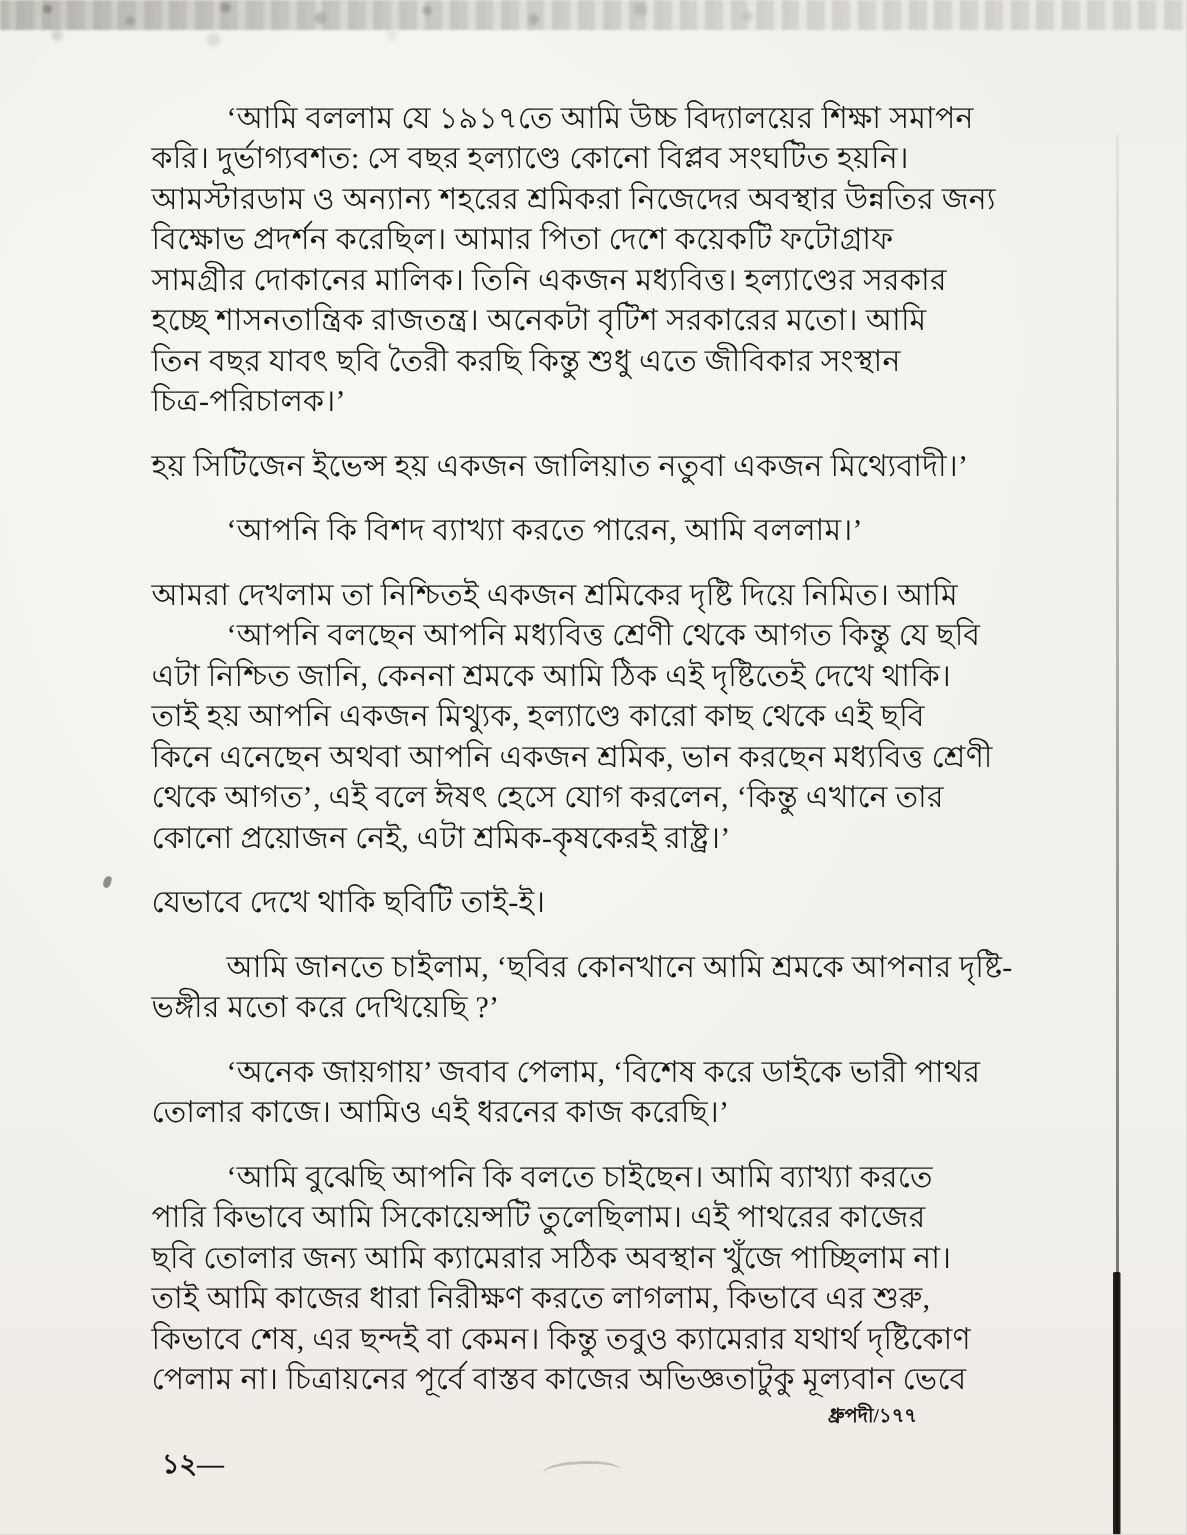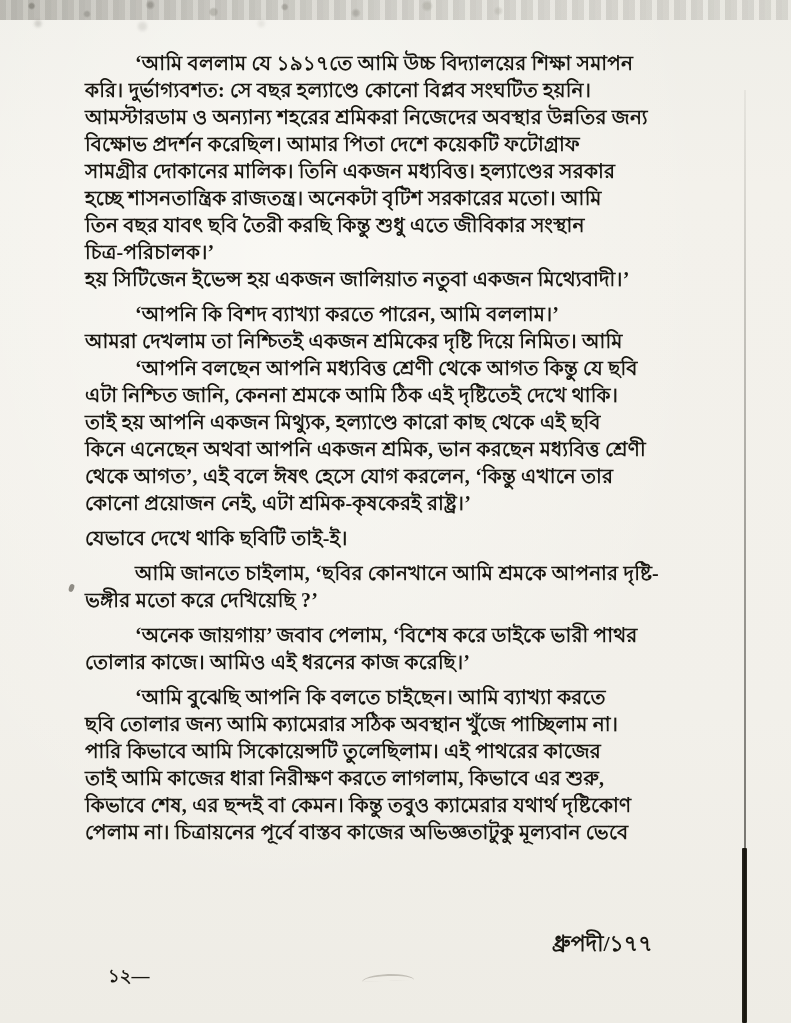--- a/index.html
+++ b/index.html
@@ -59,27 +59,27 @@
     position:absolute; left:362px; top:974px; width:52px; height:5px;
     border-top:2px solid rgba(120,116,106,.38);
     border-radius:50%/100% 100% 0 0;
     transform:rotate(-2deg);
   }
   .text-block {
     position:absolute; left:85px; top:50px; width:632px;
     font-size:20px; line-height:27px;
     letter-spacing:.2px;
   }
-  .para { margin:0;font-weight:bold; }
+  .para { margin:16px; }
   .para.gap { margin-top:8px; }
   .line { white-space:nowrap; }
   .line.first { padding-left:50px; }
   .journal-mark {
     position:absolute; left:552px; top:932px;
-    font-size:22px; line-height:24px; font-weight:bold;
+    font-size:13px; line-height:24px; font-weight:bold;
   }
   .page-number {
     position:absolute; left:108px; top:964px;
     font-size:18px; line-height:24px; font-weight:bold;
   }
 </style>
 </head>
 <body>
 
 <div class="page">
@@ -127,22 +127,22 @@
       <div class="line">ভঙ্গীর মতো করে দেখিয়েছি ?’</div>
     </div>
 
     <div class="para gap">
       <div class="line first">‘অনেক জায়গায়’ জবাব পেলাম, ‘বিশেষ করে ডাইকে ভারী পাথর</div>
       <div class="line">তোলার কাজে।   আমিও এই ধরনের কাজ করেছি।’</div>
     </div>
 
     <div class="para gap">
       <div class="line first">‘আমি বুঝেছি আপনি কি বলতে চাইছেন।   আমি ব্যাখ্যা করতে</div>
+      <div class="line">পারি কিভাবে আমি সিকোয়েন্সটি তুলেছিলাম।   এই পাথরের কাজের</div>
       <div class="line">ছবি তোলার জন্য আমি ক্যামেরার সঠিক অবস্থান খুঁজে পাচ্ছিলাম না।</div>
-      <div class="line">পারি কিভাবে আমি সিকোয়েন্সটি তুলেছিলাম।   এই পাথরের কাজের</div>
       <div class="line">তাই আমি কাজের ধারা নিরীক্ষণ করতে লাগলাম, কিভাবে এর শুরু,</div>
       <div class="line">কিভাবে শেষ, এর ছন্দই বা কেমন।   কিন্তু তবুও ক্যামেরার যথার্থ দৃষ্টিকোণ</div>
       <div class="line">পেলাম না।   চিত্রায়নের পূর্বে বাস্তব কাজের অভিজ্ঞতাটুকু মূল্যবান ভেবে</div>
     </div>
 
   </div>
 
   <div class="journal-mark">ধ্রুপদী/১৭৭</div>
   <div class="page-number">১২—</div>
 

